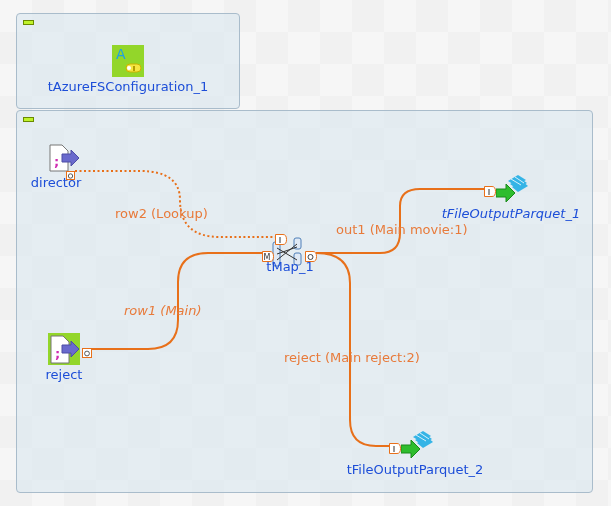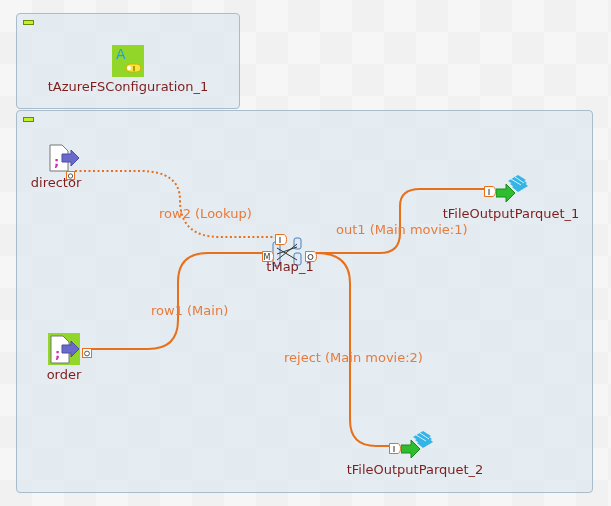--- a/index.html
+++ b/index.html
@@ -14,21 +14,21 @@
   }
   .subjob {
     position:absolute; background:rgba(218,232,240,0.6);
     border:1px solid #a9bccb; border-radius:4px; box-sizing:border-box;
   }
   .collapse {
     position:absolute; left:6px; top:6px; width:9px; height:3px;
     background:#bff22a; border:1px solid #6a8a00;
   }
   .comp-label {
-    position:absolute; font-size:13px; color:#7f1d1d; white-space:nowrap;
+    position:absolute; font-size:13px; color:#1d4ed8; white-space:nowrap;
     transform:translateX(-50%);
   }
   .conn-label {
     position:absolute; font-size:13px; color:#e87a3a; white-space:nowrap;
   }
   .icon { position:absolute; }
   svg.links { position:absolute; left:0; top:0; }
 </style>
 </head>
 <body>
@@ -81,21 +81,21 @@
     <text x="7" y="25" font-size="13" font-weight="bold" fill="#d02ab0" font-family="DejaVu Sans, sans-serif">;</text>
     <path d="M14,12 L23,12 L23,8 L31,16 L23,24 L23,20 L14,20 Z" fill="#6a6acd" stroke="#4c4ca6"></path>
   </svg>
 </div>
 <div class="icon" style="left:82px; top:344px; width:10px; height:10px;">
   <svg width="11" height="11">
       <rect x="0.5" y="0.5" width="9" height="9" fill="#fff" stroke="#e8701a"></rect>
       <circle cx="5" cy="5.5" r="2.4" fill="none" stroke="#333" stroke-width="0.8"></circle>
     </svg>
 </div>
-<div class="comp-label" style="left:64px; top:367px;">order</div>
+<div class="comp-label" style="left:64px; top:367px;">reject</div>
 
 <div class="icon" style="left:272px; top:236px; width:32px; height:32px;">
   <svg width="32" height="32">
     <rect x="1" y="6" width="7" height="24" rx="2" fill="#dfe9f5" stroke="#4e7fb8"></rect>
     <rect x="22" y="2" width="7" height="11" rx="2" fill="#dfe9f5" stroke="#4e7fb8"></rect>
     <rect x="22" y="17" width="7" height="12" rx="2" fill="#dfe9f5" stroke="#4e7fb8"></rect>
     <line x1="5" y1="12" x2="25" y2="24" stroke="#333"></line>
     <line x1="5" y1="24" x2="25" y2="8" stroke="#333"></line>
     <line x1="5" y1="18" x2="25" y2="11" stroke="#333"></line>
   </svg>
@@ -133,21 +133,21 @@
       <polygon points="14,9 24,3 31,8 21,14"></polygon>
       <polygon points="16,12 26,6 32,11 22,17"></polygon>
     </g>
     <g stroke="#fff" stroke-width="0.8">
       <line x1="15" y1="4" x2="25" y2="10"></line>
         <line x1="19" y1="2" x2="28" y2="8"></line>
     </g>
     <path d="M0,14 L10,14 L10,9 L19,18 L10,27 L10,22 L0,22 Z" fill="#2ebd2e" stroke="#1b8a1b"></path>
   </svg>
 </div>
-<div class="comp-label" style="left:511px; top:206px;">tFileOutputParquet_1</div>
+<div class="comp-label" style="left:511px; top:206px;font-style:italic;">tFileOutputParquet_1</div>
 
 <div class="icon" style="left:389px; top:440px; width:12px; height:11px;">
   <svg width="13" height="12">
       <path d="M0.5,0.5 L8,0.5 Q11.5,0.5 11.5,5.5 Q11.5,10.5 8,10.5 L0.5,10.5 Z" fill="#fff" stroke="#e8701a"></path>
       <line x1="5" y1="3" x2="5" y2="9" stroke="#333"></line>
     </svg>
 </div>
 <div class="icon" style="left:401px; top:431px; width:32px; height:28px;">
   <svg width="32" height="28">
     <g fill="#35b4e6">
@@ -157,16 +157,16 @@
     </g>
     <g stroke="#fff" stroke-width="0.8">
       <line x1="15" y1="4" x2="25" y2="10"></line>
         <line x1="19" y1="2" x2="28" y2="8"></line>
     </g>
     <path d="M0,14 L10,14 L10,9 L19,18 L10,27 L10,22 L0,22 Z" fill="#2ebd2e" stroke="#1b8a1b"></path>
   </svg>
 </div>
 <div class="comp-label" style="left:415px; top:462px;text-align:right;">tFileOutputParquet_2</div>
 
-<div class="conn-label" style="left:115px; top:206px;margin-left:44px;">row2 (Lookup)</div>
-<div class="conn-label" style="left:151px; top:303px;">row1 (Main)</div>
+<div class="conn-label" style="left:115px; top:206px;">row2 (Lookup)</div>
+<div class="conn-label" style="left:124px; top:303px;font-style:italic;">row1 (Main)</div>
 <div class="conn-label" style="left:336px; top:222px;">out1 (Main movie:1)</div>
-<div class="conn-label" style="left:284px; top:350px;">reject (Main movie:2)</div>
+<div class="conn-label" style="left:284px; top:350px;">reject (Main reject:2)</div>
 
 </body></html>

